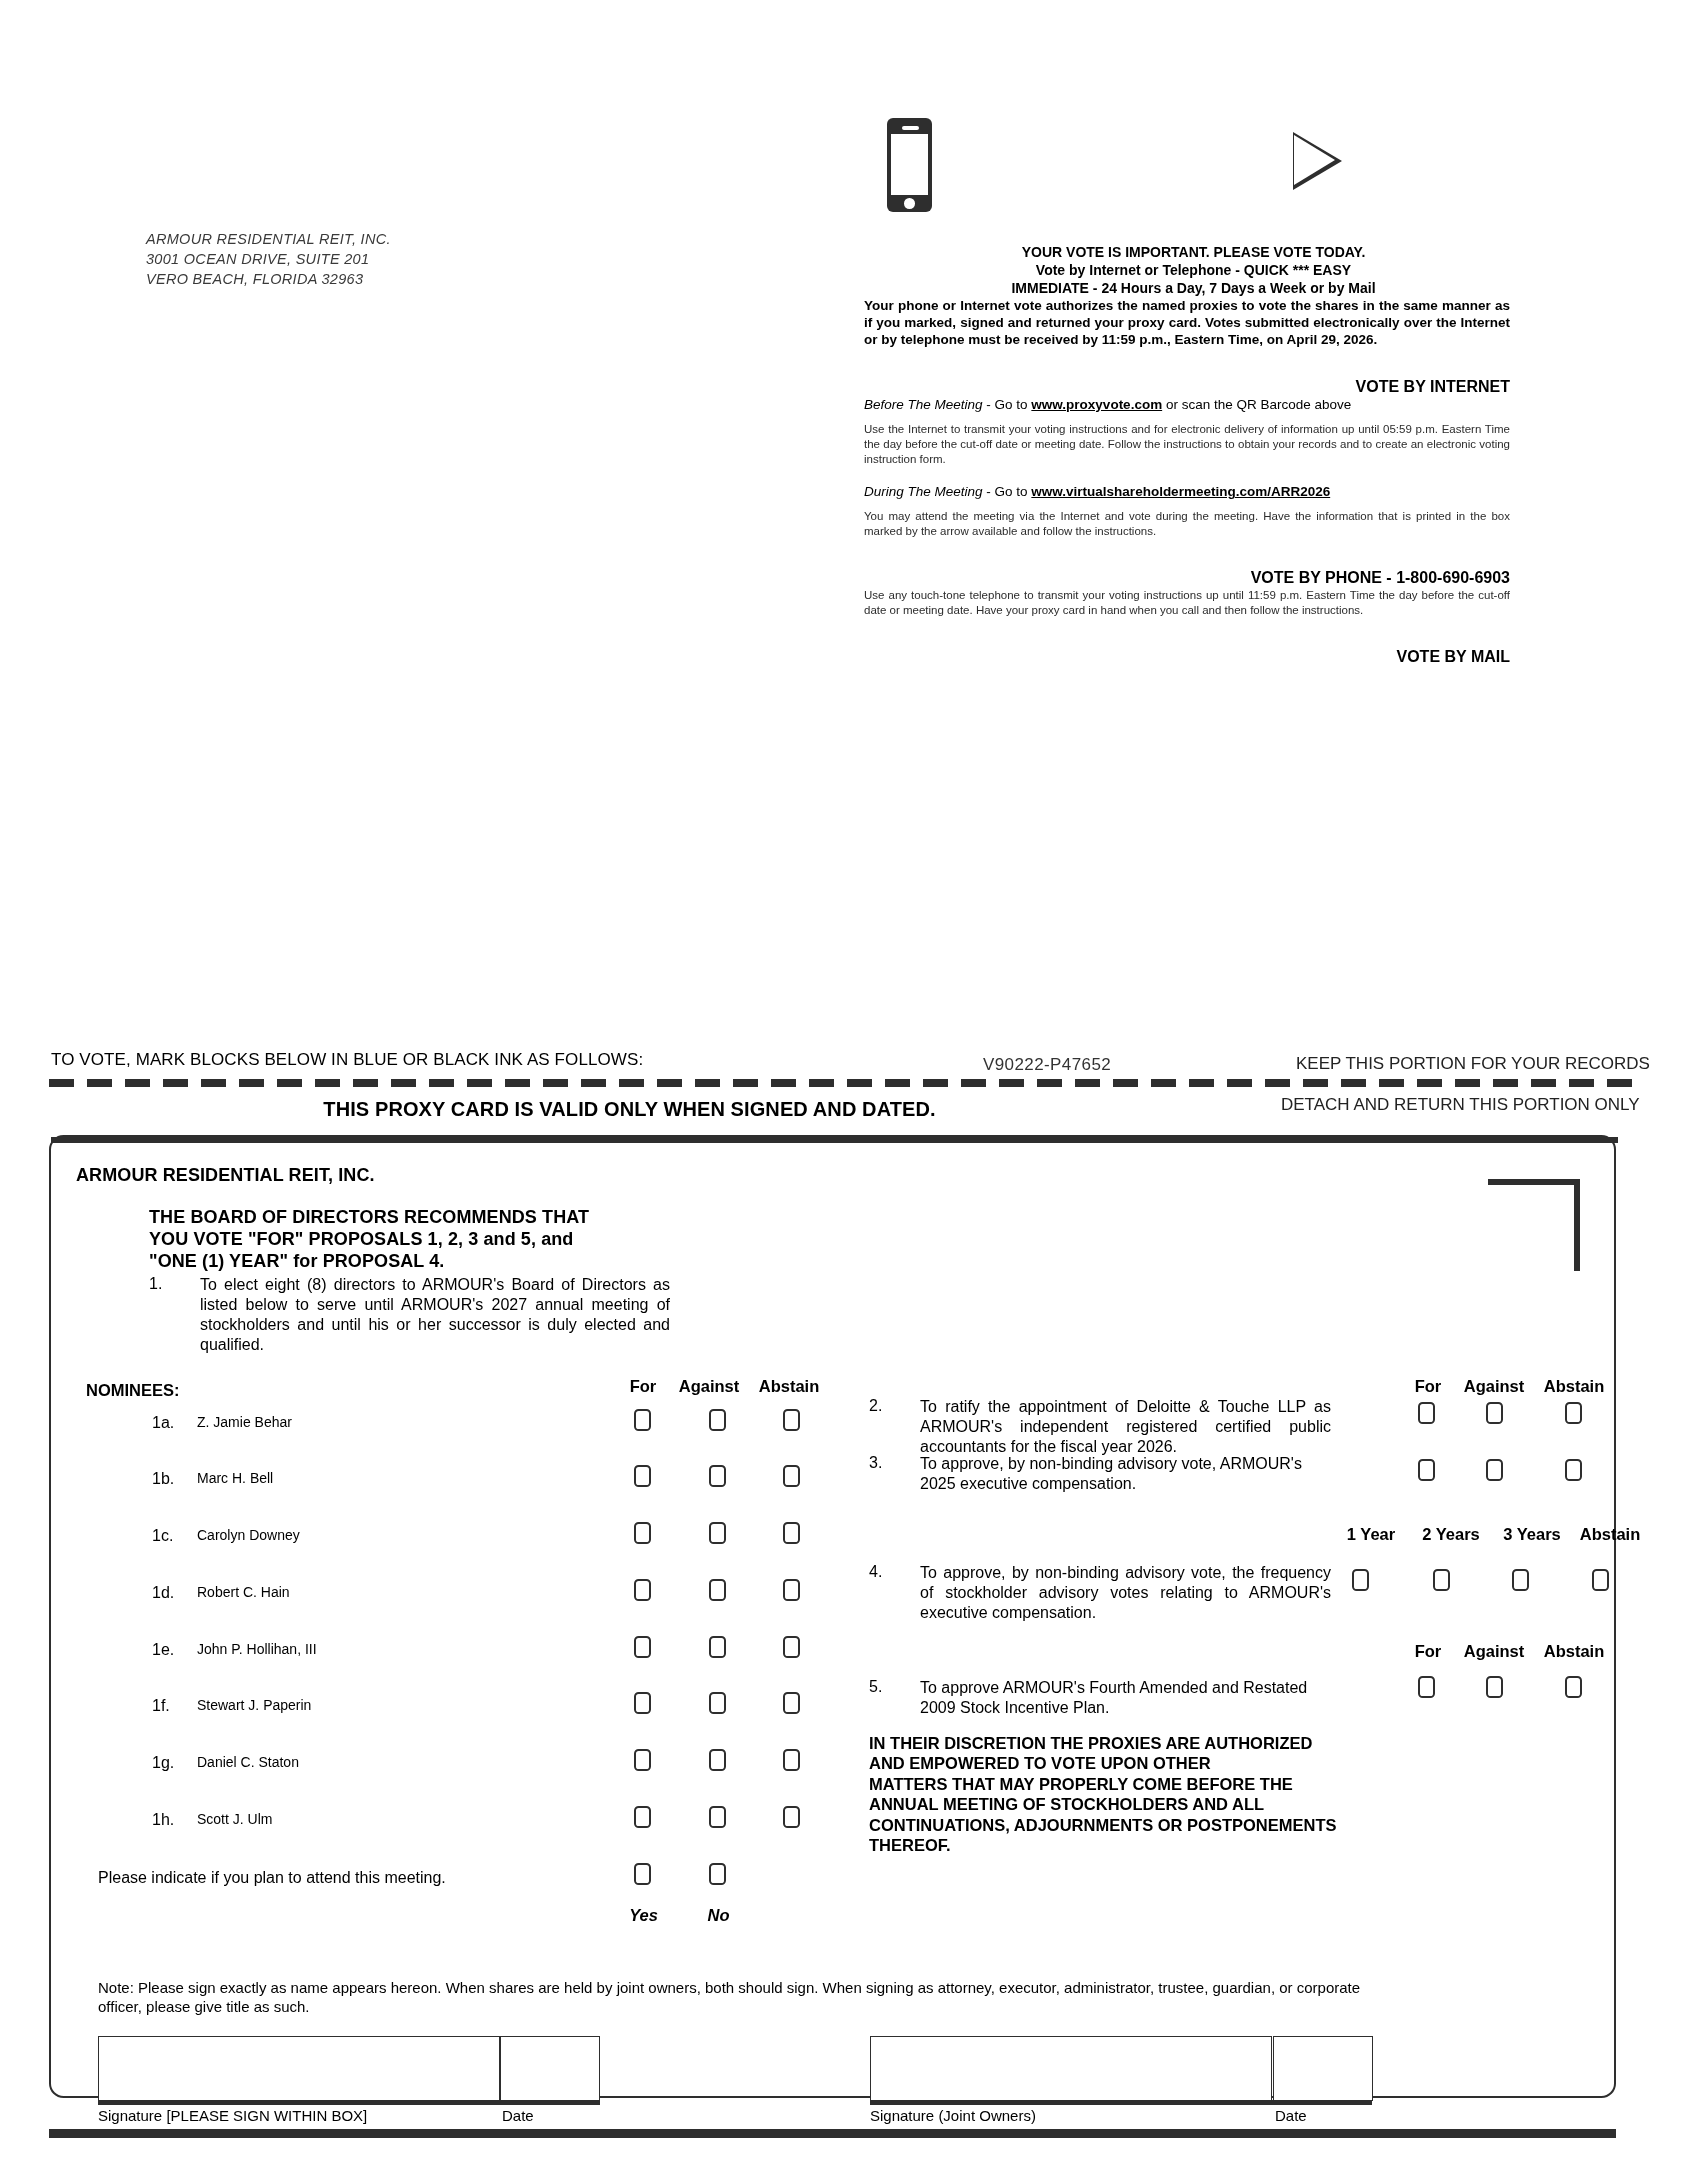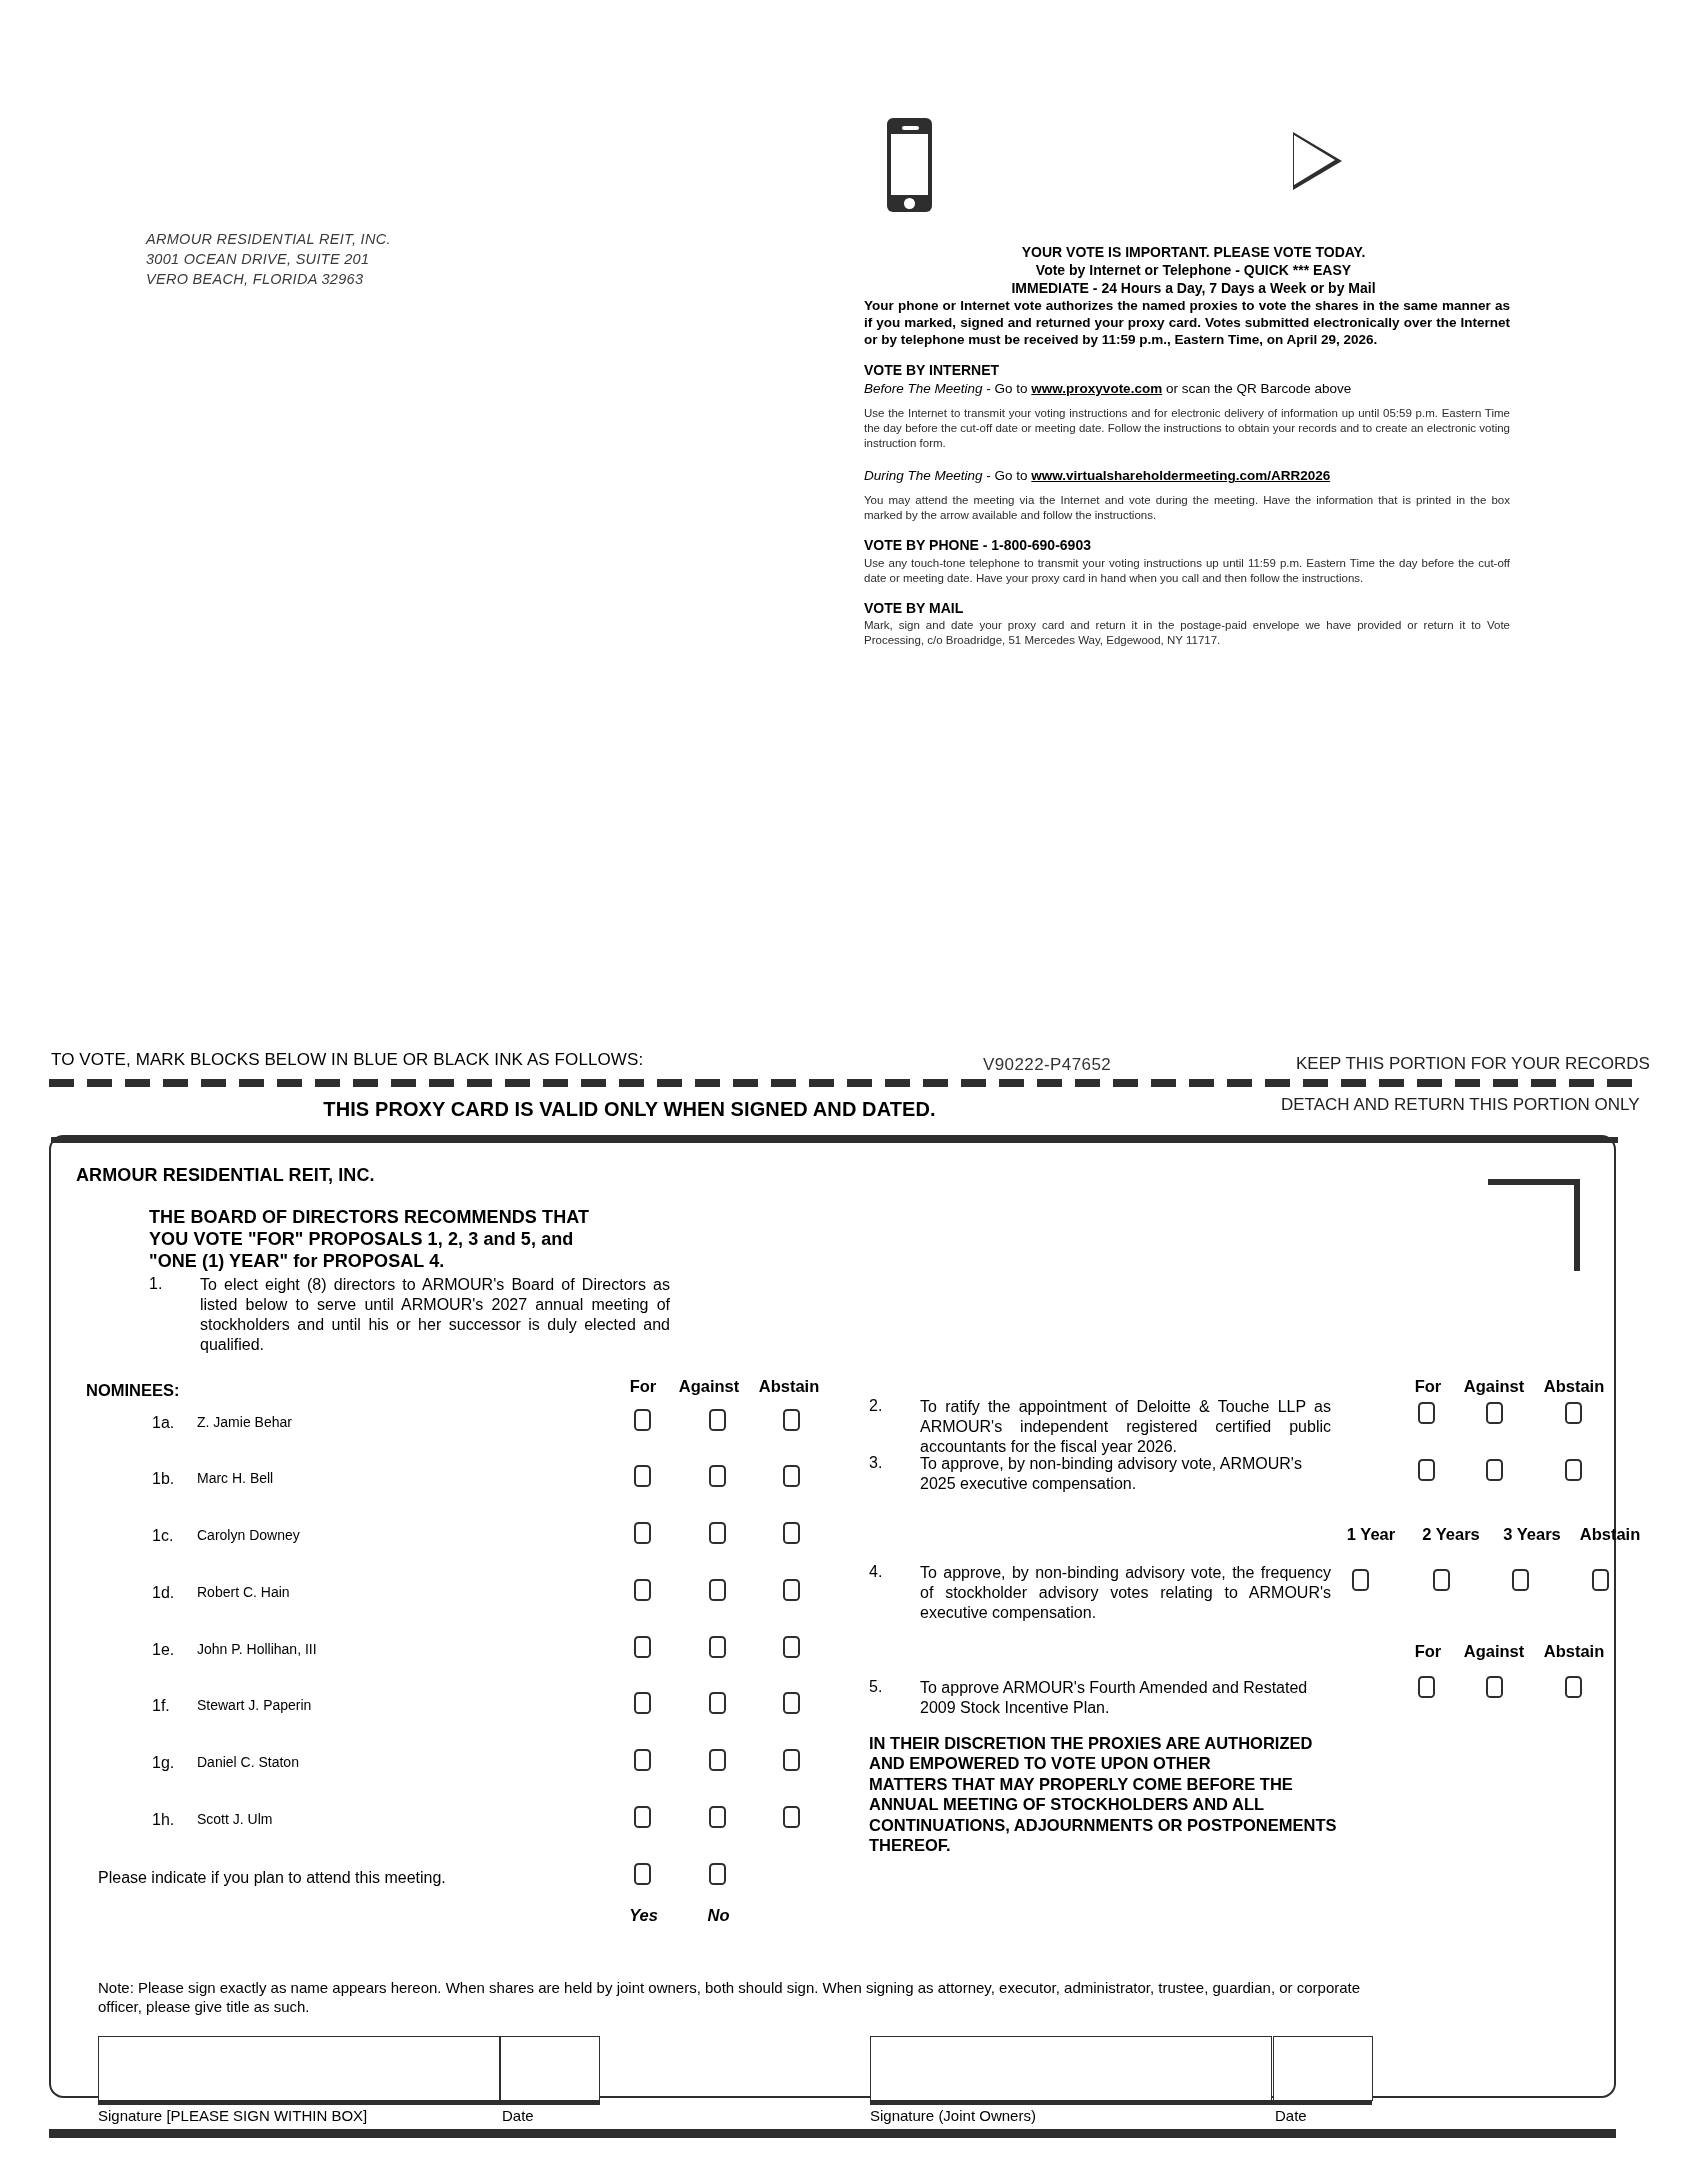--- a/index.html
+++ b/index.html
@@ -133,24 +133,25 @@
     top: 297px;
     width: 646px;
   }
   .vb-intro {
     font-size: 13.5px;
     font-weight: bold;
     line-height: 17px;
     text-align: justify;
   }
   .vb-h {
-    font-size: 14px;
-    font-weight: bold;
-    margin-top: 14px;
+    font-size: 16px;
+    font-weight: bold;
+    margin-top: 30px;
     line-height: 17px;
+    text-align: right;
   }
   .vb-sub {
     font-size: 13.5px;
     line-height: 18px;
     margin-top: 1.3px;
   }
   .vb-sub i { font-style: italic; }
   .vb-sub b { font-weight: bold; text-decoration: underline; }
   .vb-small {
     font-size: 11.5px;
@@ -437,21 +438,20 @@
     <div class="vb-sub"><i>Before The Meeting</i><span> - Go to </span><b>www.proxyvote.com</b><span> or scan the QR Barcode above</span></div>
     <div class="vb-small">Use the Internet to transmit your voting instructions and for electronic delivery of information up until 05:59 p.m. Eastern Time the day before the cut-off date or meeting date. Follow the instructions to obtain your records and to create an electronic voting instruction form.</div>
 
     <div class="vb-sub" style="margin-top:16px"><i>During The Meeting</i><span> - Go to </span><b>www.virtualshareholdermeeting.com/ARR2026</b></div>
     <div class="vb-small">You may attend the meeting via the Internet and vote during the meeting. Have the information that is printed in the box marked by the arrow available and follow the instructions.</div>
 
     <div class="vb-h">VOTE BY PHONE - 1-800-690-6903</div>
     <div class="vb-small vb-small-tight">Use any touch-tone telephone to transmit your voting instructions up until 11:59 p.m. Eastern Time the day before the cut-off date or meeting date. Have your proxy card in hand when you call and then follow the instructions.</div>
 
     <div class="vb-h">VOTE BY MAIL</div>
-    <div class="vb-small vb-small-tight">Mark, sign and date your proxy card and return it in the postage-paid envelope we have provided or return it to Vote Processing, c/o Broadridge, 51 Mercedes Way, Edgewood, NY 11717.</div>
   </div>
 
   <div class="tovote">TO VOTE, MARK BLOCKS BELOW IN BLUE OR BLACK INK AS FOLLOWS:</div>
   <div class="ctrl-num">V90222-P47652</div>
   <div class="keep-portion">KEEP THIS PORTION FOR YOUR RECORDS</div>
   <div class="dash-line"></div>
   <div class="detach-portion">DETACH AND RETURN THIS PORTION ONLY</div>
   <div class="valid-line">THIS PROXY CARD IS VALID ONLY WHEN SIGNED AND DATED.</div>
 
   <div class="card">

